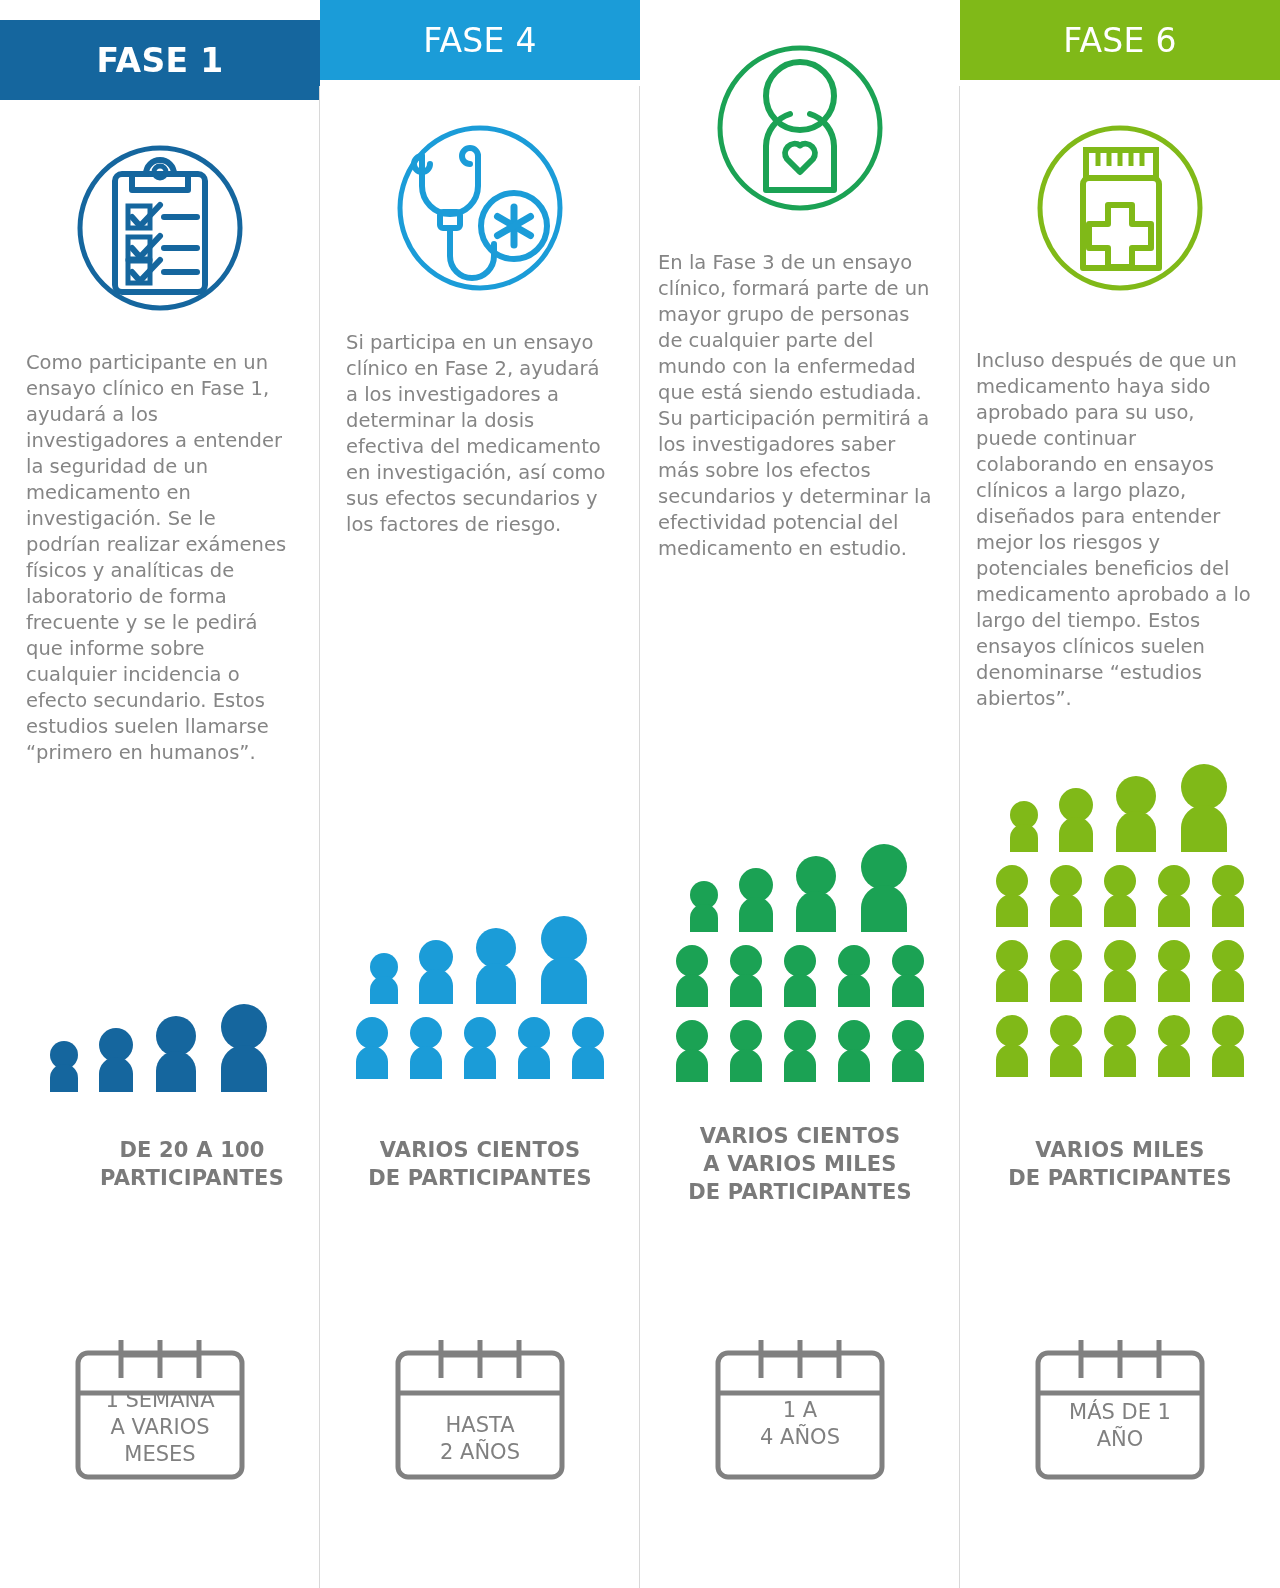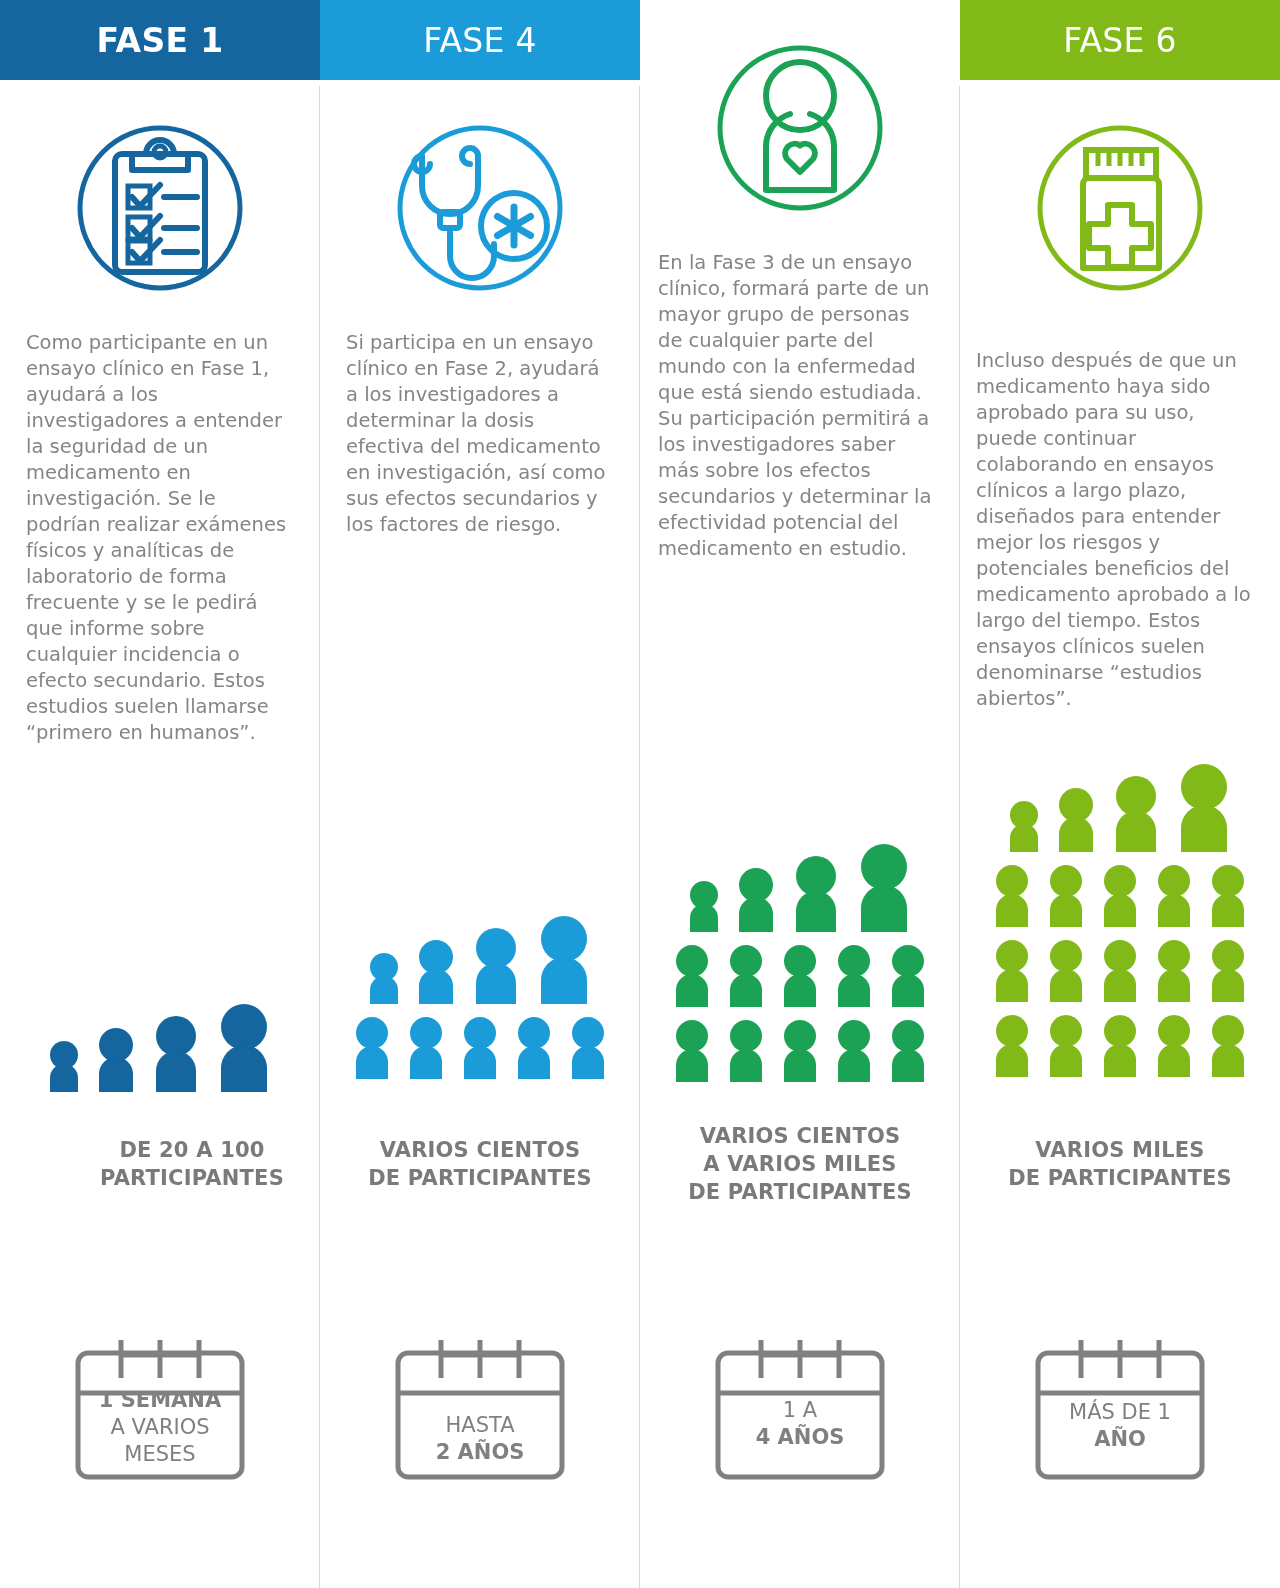--- a/index.html
+++ b/index.html
@@ -34,21 +34,21 @@
   .header {
     width: 100%;
     height: 80px;
     display: flex;
     align-items: center;
     justify-content: center;
     color: #ffffff;
     font-size: 33px;
     letter-spacing: 0.3px;
   }
-  .header.bold { font-weight: bold; }
+  .header.bold { font-weight: bold; margin-top: 20px; }
   .header.light { font-weight: normal; }
 
   .icon-wrap {
     margin-top: 28px;
     height: 200px;
     display: flex;
     align-items: center;
     justify-content: center;
   }
   .body-text {
@@ -105,21 +105,21 @@
   .cal-text {
     position: absolute;
     left: 0;
     top: 72px;
     width: 200px;
     text-align: center;
     color: #808080;
     font-size: 21px;
     line-height: 27px;
   }
-  .cal-text .b { font-weight: bold; display: block; }
+  .cal-text .b { font-weight: normal; display: block; }
   .cal-text .n { font-weight: normal; display: block; }
 </style>
 </head>
 <body>
 
 <div class="infographic">
 
   <div class="column col1">
     <div class="header bold" style="background: rgb(21, 102, 158);">FASE 1</div>
     <div class="icon-wrap">

